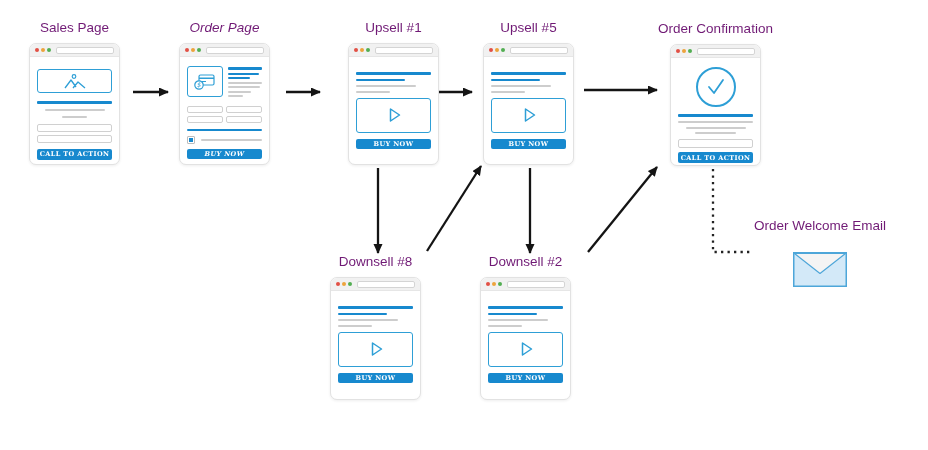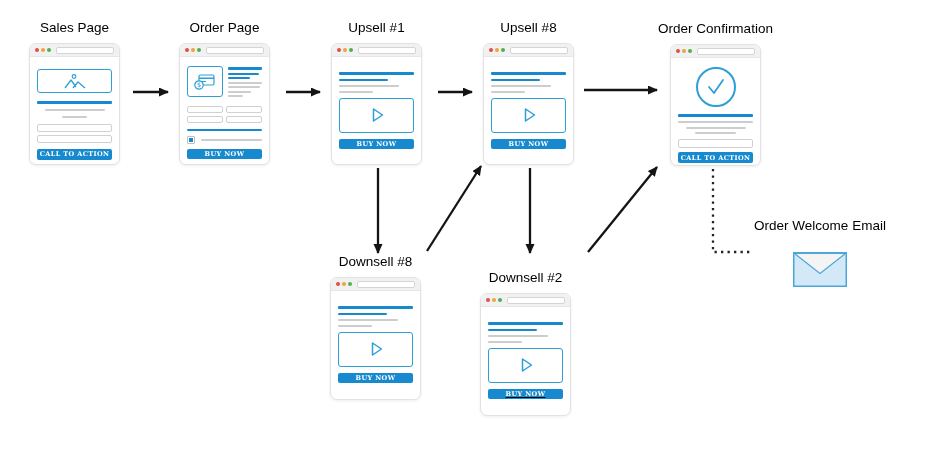--- a/index.html
+++ b/index.html
@@ -3,21 +3,21 @@
 <meta charset="utf-8">
 <style>
   * { margin:0; padding:0; box-sizing:border-box; }
   html,body { background:#fff; }
   body { font-family:"Liberation Sans", sans-serif; }
   #canvas { position:relative; width:928px; height:450px; background:#ffffff; overflow:hidden; }
 
   
   .node { position:absolute; width:91px; }
   .node-title { position:absolute; bottom:100%; left:50%; transform:translateX(-50%);
-    margin-bottom:8px; white-space:nowrap; font-size:13.5px; color:#000000; }
+    margin-bottom:8px; white-space:nowrap; font-size:13.5px; color:#701a75; }
 
   .win { width:91px; background:#fff; border:1px solid #e2e2e2; border-radius:7px;
     box-shadow:0 1px 3px rgba(0,0,0,.07); overflow:hidden; }
   .win-h122 { height:122px; }
   .win-h123 { height:123px; }
 
   .titlebar { height:13px; background:#f1f1f1; display:flex; align-items:center;
     padding:0 5px; border-bottom:1px solid #e6e6e6; }
   .dot { width:4px; height:4px; border-radius:50%; margin-right:2px; flex:none; }
   .dot-red { background:#e25045; } .dot-orange { background:#eda33c; } .dot-green { background:#52ae52; }
@@ -106,21 +106,21 @@
         <div class="ln blue thick" style="margin-top:8px;"></div>
         <div class="ln c" style="margin-top:5px; width:80%;"></div>
         <div class="ln c" style="margin-top:4.5px; width:33%;"></div>
         <div class="inputbox" style="margin-top:6px; height:8px;"></div>
         <div class="inputbox" style="margin-top:3.5px; height:8px;"></div>
         <div class="btn" style="margin-top:5.5px; height:11px;">CALL TO ACTION</div>
       </div>
     </div>
   </div>
 
-  <div class="node" style="left:179px; top:43px;">
+  <div class="node" style="left:179px; top:43px;font-style:italic;">
     <div class="node-title">Order Page</div>
     <div class="win win-h122">
       <div class="titlebar">
         <span class="dot dot-red"></span>
         <span class="dot dot-orange"></span>
         <span class="dot dot-green"></span>
         <span class="addrbar"></span>
       </div>
       <div class="body">
         <div class="ord-row">
@@ -154,21 +154,21 @@
           <div class="chk">
               <div class="chk-in"></div>
             </div>
           <div class="ln" style="flex:1; margin-left:6px;"></div>
         </div>
         <div class="btn" style="margin-top:5px; height:10.5px;">BUY NOW</div>
       </div>
     </div>
   </div>
 
-  <div class="node" style="left:331px; top:43px;">
+  <div class="node" style="left:348px; top:43px;">
     <div class="node-title">Upsell #1</div>
     <div class="win win-h122">
       <div class="titlebar">
         <span class="dot dot-red"></span>
         <span class="dot dot-orange"></span>
         <span class="dot dot-green"></span>
         <span class="addrbar"></span>
       </div>
       <div class="body">
         <div class="ln blue thick" style="margin-top:15px;"></div>
@@ -179,21 +179,21 @@
           <svg width="20" height="20" viewBox="0 0 20 20">
             <path d="M6.5,4 L15.5,10 L6.5,16 Z" fill="none" stroke="#2e9fd6" stroke-width="1.5" stroke-linejoin="round"></path>
           </svg>
         </div>
         <div class="btn" style="margin-top:6px; height:10.5px;">BUY NOW</div>
       </div>
     </div>
   </div>
 
   <div class="node" style="left:483px; top:43px;">
-    <div class="node-title">Upsell #8</div>
+    <div class="node-title">Upsell #5</div>
     <div class="win win-h122">
       <div class="titlebar">
         <span class="dot dot-red"></span>
         <span class="dot dot-orange"></span>
         <span class="dot dot-green"></span>
         <span class="addrbar"></span>
       </div>
       <div class="body">
         <div class="ln blue thick" style="margin-top:15px;"></div>
         <div class="ln blue" style="margin-top:4px; width:65%;"></div>
@@ -251,21 +251,21 @@
         <div class="framed videobox">
           <svg width="20" height="20" viewBox="0 0 20 20">
             <path d="M6.5,4 L15.5,10 L6.5,16 Z" fill="none" stroke="#2e9fd6" stroke-width="1.5" stroke-linejoin="round"></path>
           </svg>
         </div>
         <div class="btn" style="margin-top:6px; height:10.5px;">BUY NOW</div>
       </div>
     </div>
   </div>
 
-  <div class="node" style="left:480px; top:293px;text-decoration:underline;">
+  <div class="node" style="left:480px; top:277px;">
     <div class="node-title">Downsell #2</div>
     <div class="win win-h123">
       <div class="titlebar">
         <span class="dot dot-red"></span>
         <span class="dot dot-orange"></span>
         <span class="dot dot-green"></span>
         <span class="addrbar"></span>
       </div>
       <div class="body">
         <div class="ln blue thick" style="margin-top:15px;"></div>

